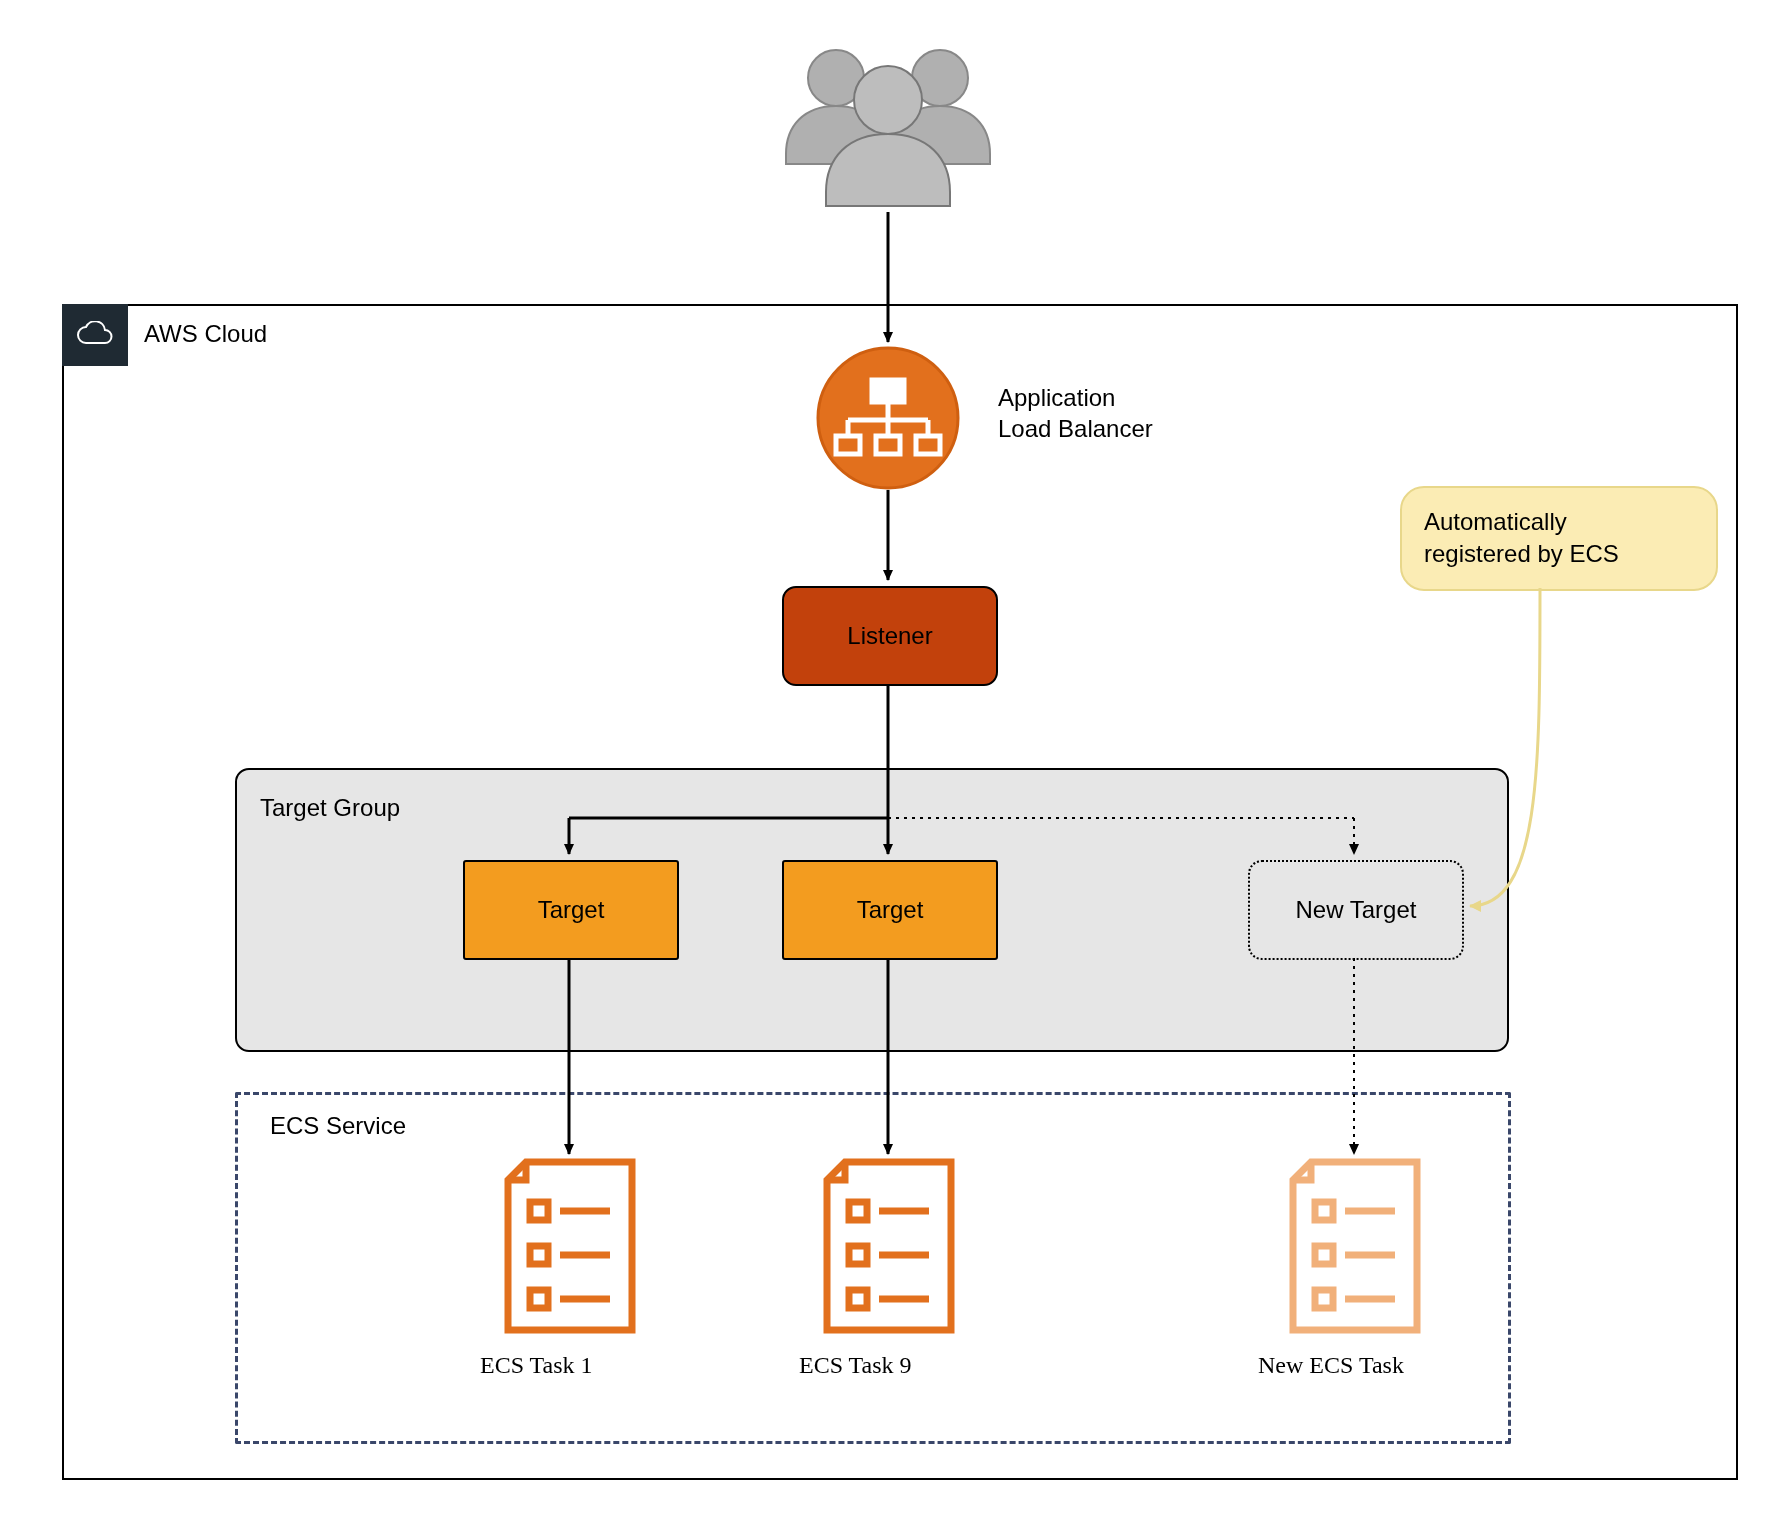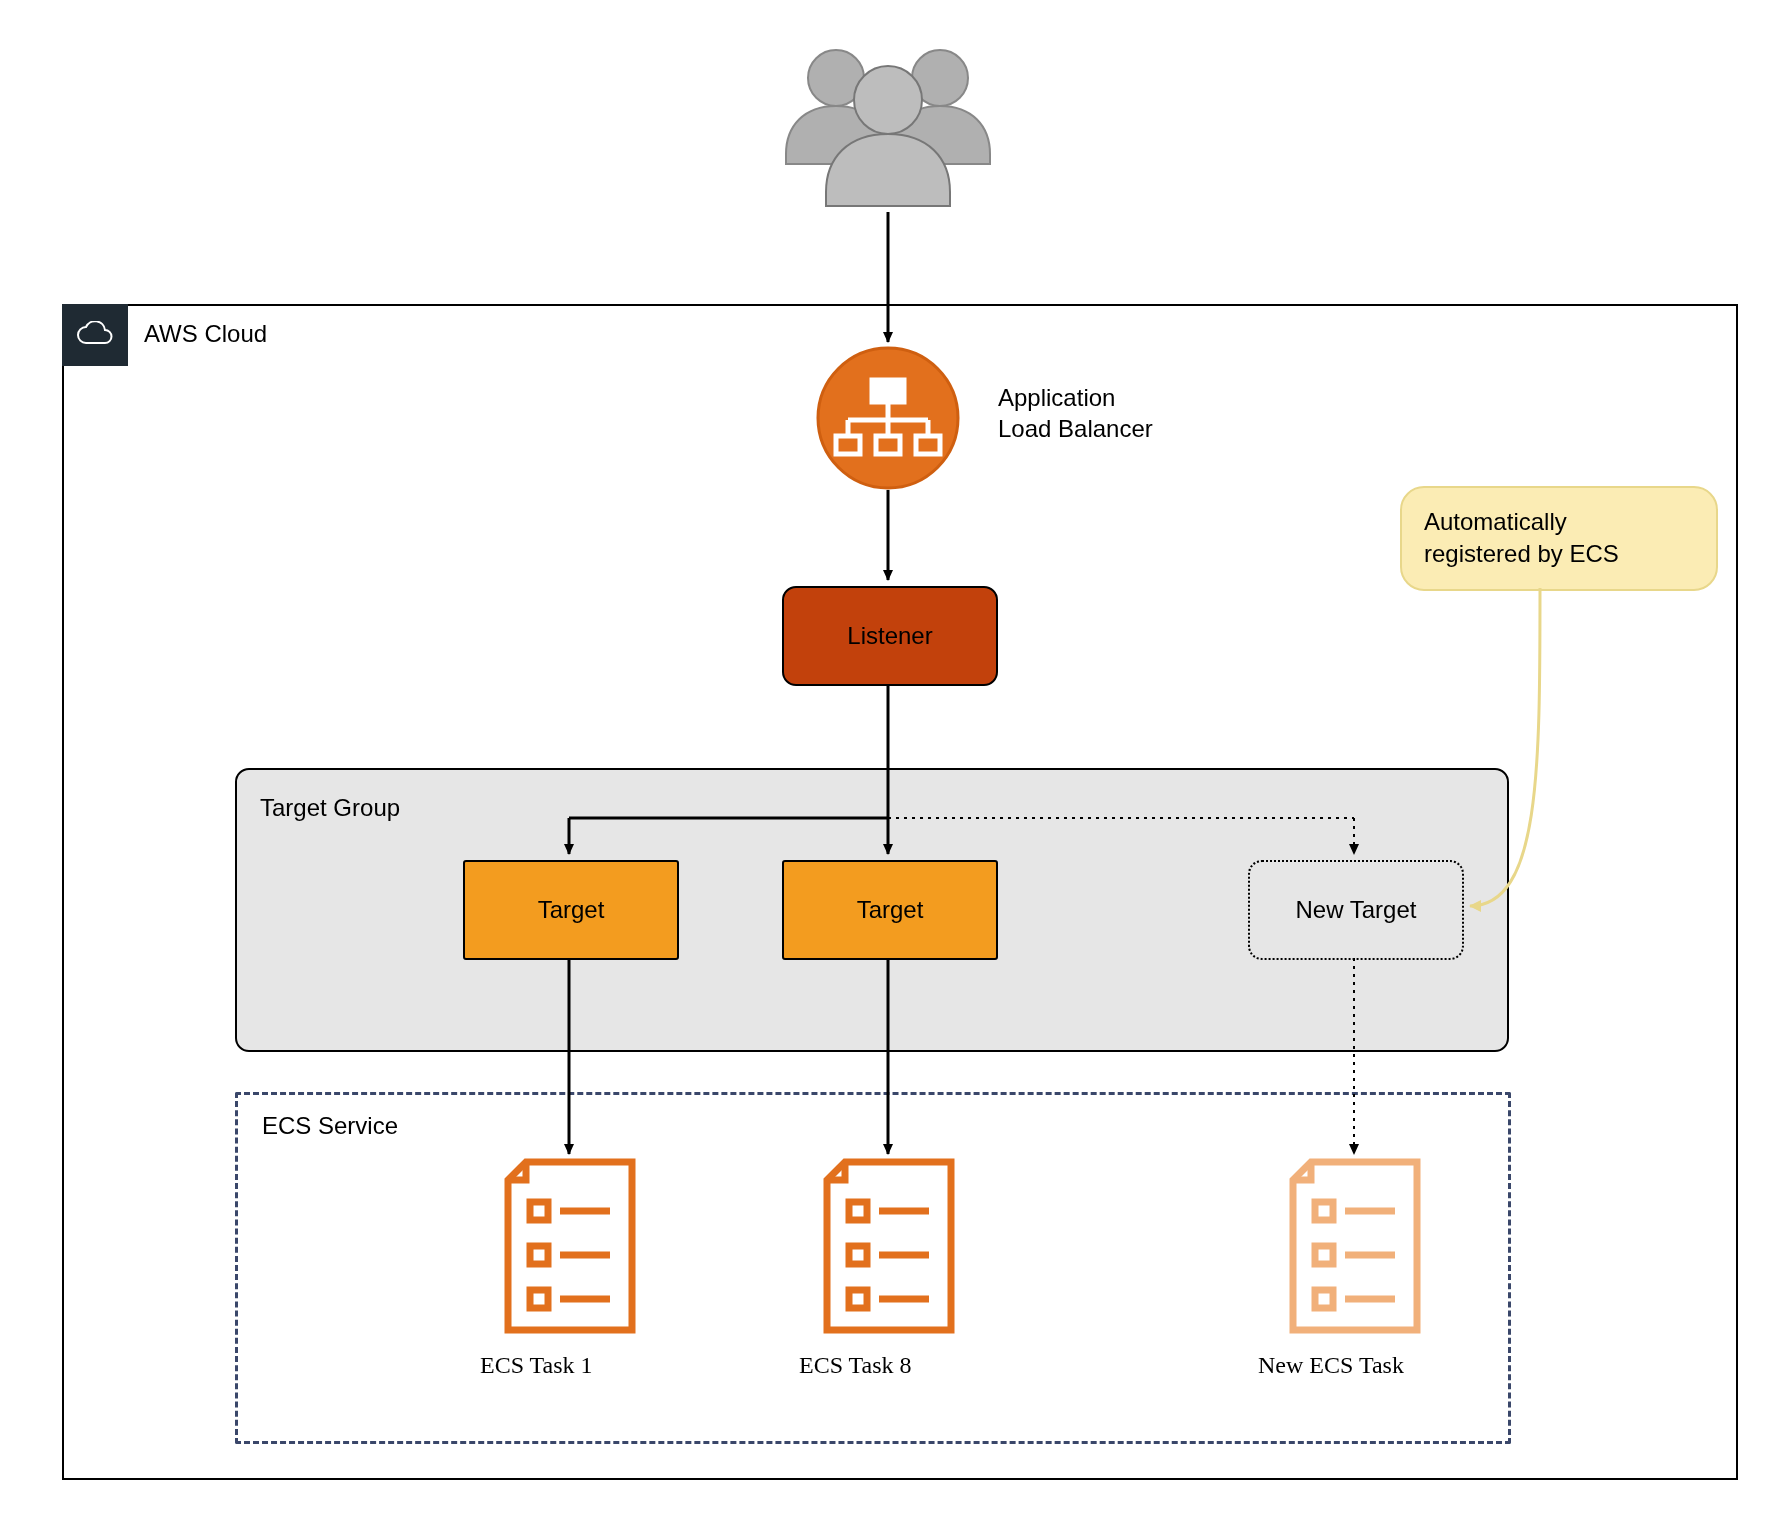--- a/index.html
+++ b/index.html
@@ -101,21 +101,21 @@
     <svg width="40" height="28" viewBox="0 0 40 28">
       <path d="M30 22 H11 a8 8 0 0 1 0-16 a10 10 0 0 1 19 3 a6.5 6.5 0 0 1 0 13 Z" fill="none" stroke="#ffffff" stroke-width="2"></path>
     </svg>
   </div>
   <div class="left-label" style="left:144px; top:320px;">AWS Cloud</div>
 
   <div class="target-group-box" style="left:235px; top:768px; width:1270px; height:280px;"></div>
   <div class="left-label" style="left:260px; top:786px;margin-top:8px;">Target Group</div>
 
   <div class="ecs-box" style="left:235px; top:1092px; width:1270px; height:346px;"></div>
-  <div class="left-label" style="left:262px; top:1112px;">ECS Service</div>
+  <div class="left-label" style="left:270px; top:1112px;">ECS Service</div>
 
   <div class="box-listener" style="left:782px; top:586px; width:212px; height:96px;">
     <span>Listener</span>
   </div>
 
   <div class="box-target" style="left:463px; top:860px; width:212px; height:96px;">
     <span>Target</span>
   </div>
   <div class="box-target" style="left:782px; top:860px; width:212px; height:96px;">
     <span>Target</span>
@@ -128,21 +128,21 @@
     <div>Automatically</div>
     <div>registered by ECS</div>
   </div>
 
   <div class="left-label" style="left:998px; top:382px; line-height:1.3;">
     <div>Application</div>
     <div>Load Balancer</div>
   </div>
 
   <div class="node-label" style="left:480px; top:1352px; width:180px;">ECS Task 1</div>
-  <div class="node-label" style="left:799px; top:1352px; width:180px;">ECS Task 8</div>
+  <div class="node-label" style="left:799px; top:1352px; width:180px;">ECS Task 9</div>
   <div class="node-label" style="left:1258px; top:1352px; width:200px;">New ECS Task</div>
 
   <svg class="diagram-svg" viewBox="0 0 1787 1538">
     <defs>
       <marker id="arrow-solid" markerWidth="14" markerHeight="14" refX="11" refY="6" orient="auto" markerUnits="userSpaceOnUse">
         <path d="M1,1 L12,6 L1,11 Z" fill="#000"></path>
       </marker>
       <marker id="arrow-dotted" markerWidth="14" markerHeight="14" refX="11" refY="6" orient="auto" markerUnits="userSpaceOnUse">
         <path d="M1,1 L12,6 L1,11 Z" fill="#000"></path>
       </marker>

